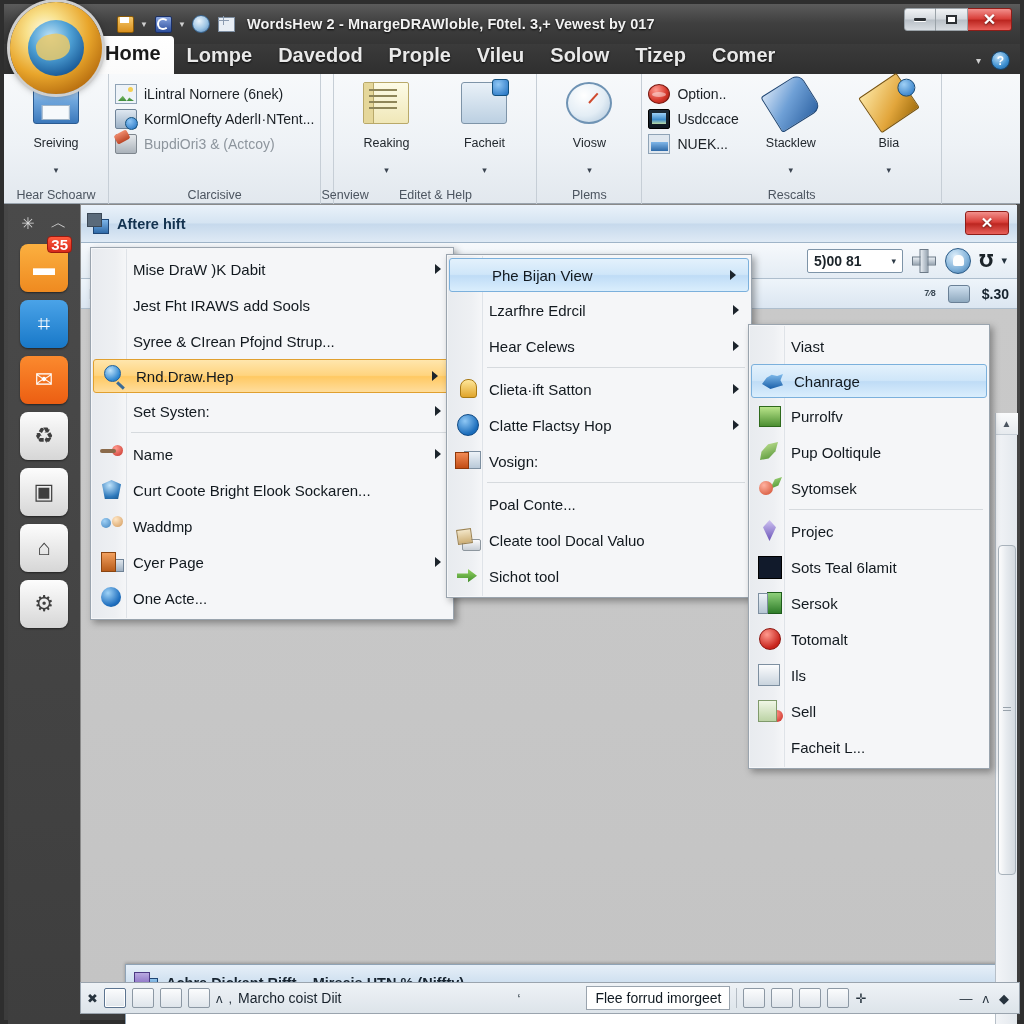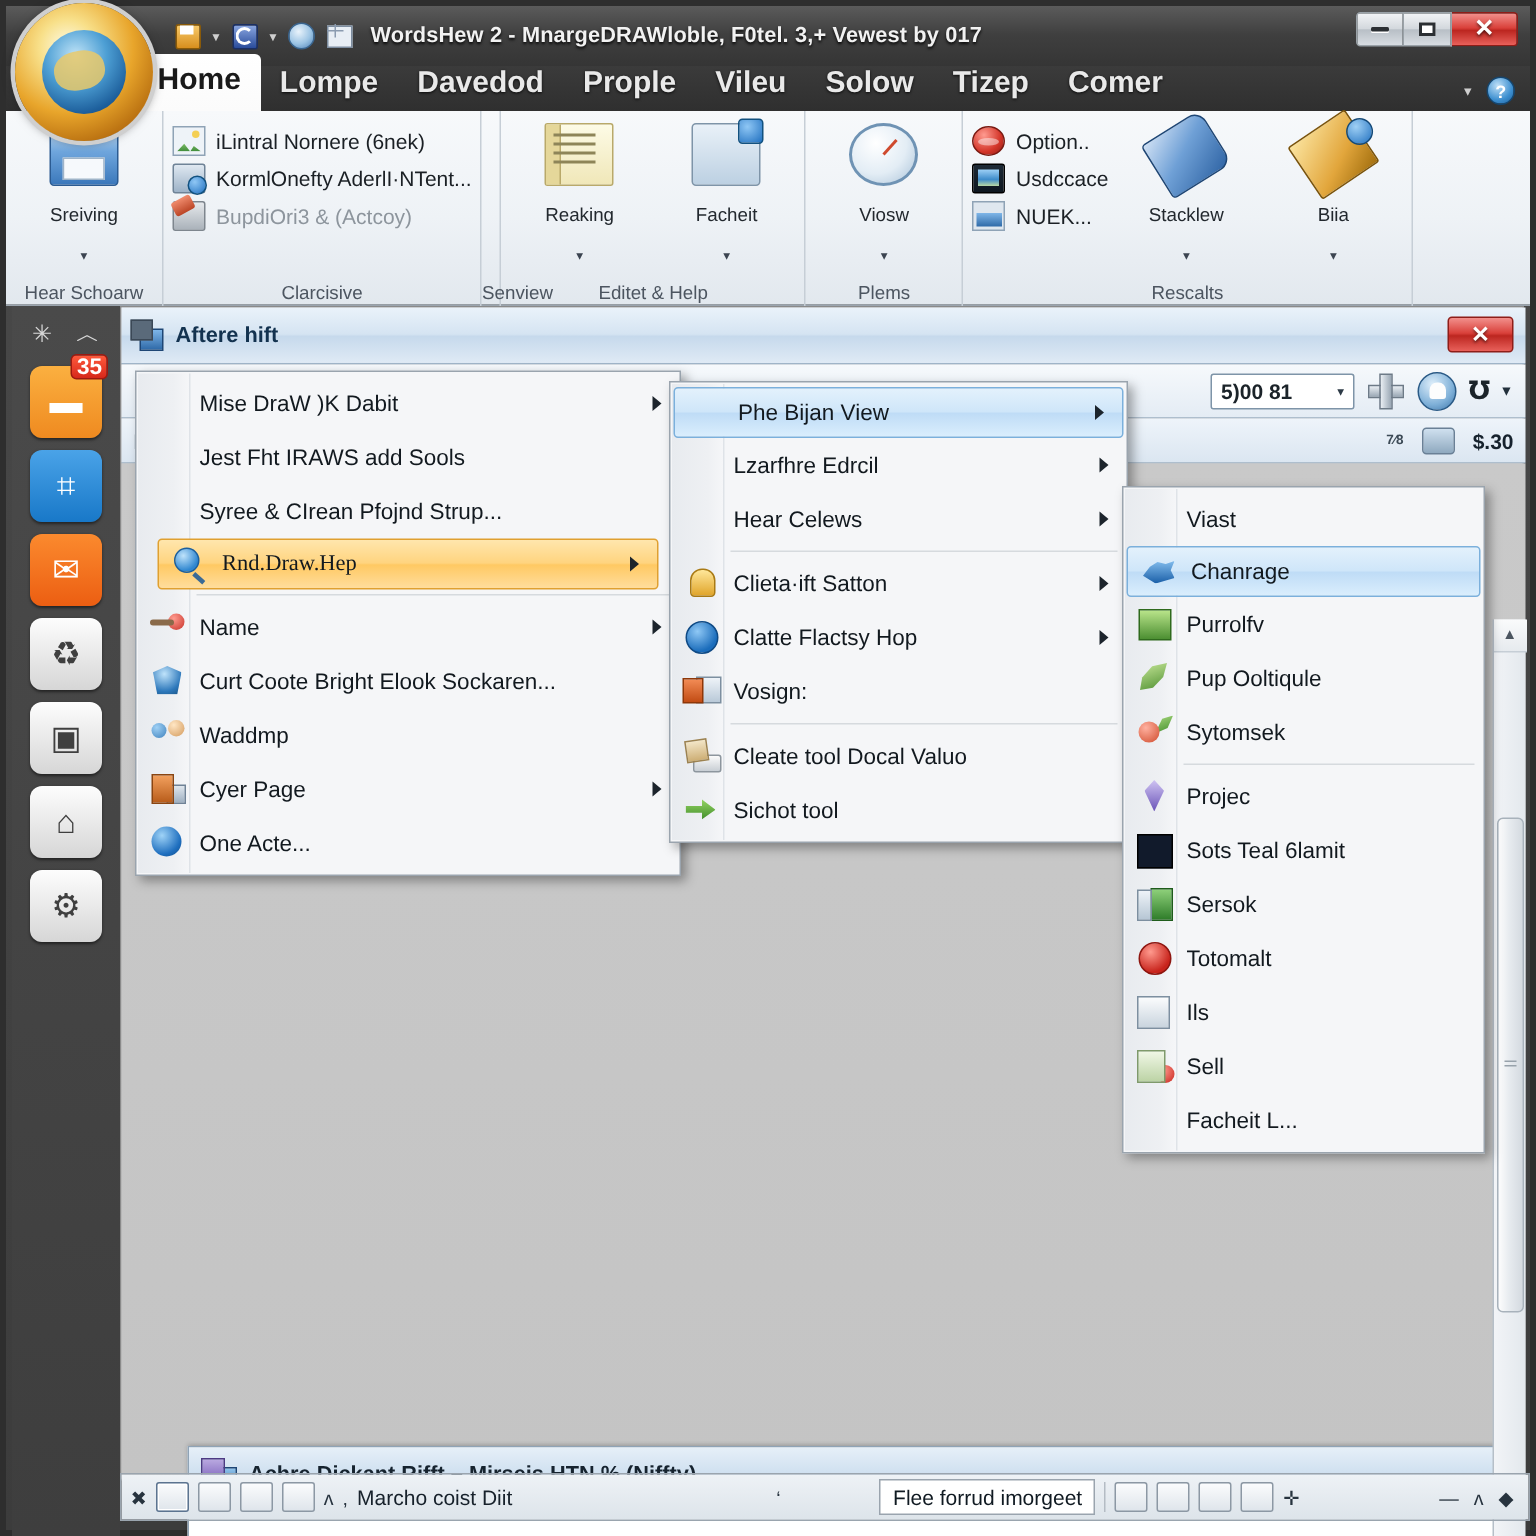--- a/index.html
+++ b/index.html
@@ -555,20 +555,25 @@
       </div>
       <div class="mi">
         <span class="mic "></span>
         <span class="mlabel">Syree &amp; CIrean Pfojnd Strup...</span>
       </div>
       <div class="mi hl-orange">
         <span class="mic mic-search"></span>
         <span class="mlabel">Rnd.Draw.Hep</span>
         <span class="arrow"></span>
       </div>
+      <div class="mi">
+        <span class="mic "></span>
+        <span class="mlabel">Set Systen:</span>
+        <span class="arrow"></span>
+      </div>
       <div class="msep"></div>
       <div class="mi">
         <span class="mic mic-key"></span>
         <span class="mlabel">Name</span>
         <span class="arrow"></span>
       </div>
       <div class="mi">
         <span class="mic mic-shield"></span>
         <span class="mlabel">Curt Coote Bright Elook Sockaren...</span>
       </div>
@@ -612,20 +617,24 @@
       <div class="mi">
         <span class="mic mic-bluecirc"></span>
         <span class="mlabel">Clatte Flactsy Hop</span>
         <span class="arrow"></span>
       </div>
       <div class="mi">
         <span class="mic mic-slides"></span>
         <span class="mlabel">Vosign:</span>
       </div>
       <div class="msep"></div>
+      <div class="mi">
+        <span class="mic "></span>
+        <span class="mlabel">Poal Conte...</span>
+      </div>
       <div class="mi">
         <span class="mic mic-printdoc"></span>
         <span class="mlabel">Cleate tool Docal Valuo</span>
       </div>
       <div class="mi">
         <span class="mic mic-greenarrow"></span>
         <span class="mlabel">Sichot tool</span>
       </div>
     </div>
 
@@ -699,21 +708,21 @@
   #menu3{ left:744px; top:320px; width:242px;}
   .mi{
     position:relative; height:36px; display:flex; align-items:center; padding:0 10px 0 8px; z-index:2;
   }
   .mi .mic{ width:26px; height:26px; flex:none; position:relative; margin-right:8px;}
   .mi .mlabel{ font-size:15px; color:#12191f; white-space:nowrap;}
   .mi .arrow{ position:absolute; right:12px; width:0;height:0;
     border-left:6px solid #1c242c; border-top:5px solid transparent; border-bottom:5px solid transparent;}
   .mi.hl-orange{
     background:linear-gradient(180deg,#ffe6ad 0%,#ffd47f 48%,#ffc963 52%,#ffdd9c 100%);
-    border:1px solid #e0a030; border-radius:3px; margin:0 14px; height:34px;font-family:Liberation Serif, serif;
+    border:1px solid #e0a030; border-radius:3px; margin:0 2px; height:34px;
   }
   .mi.hl-blue{
     background:linear-gradient(180deg,#e3f1fc 0%,#cfe6f9 48%,#bfdcf6 52%,#daeefd 100%);
     border:1px solid #7bb0dc; border-radius:3px; margin:0 2px; height:34px;
   }
   .msep{ height:1px; background:#d6dade; margin:3px 6px 3px 40px; z-index:2; position:relative;}
 
   
   .mic-search::after{content:'';position:absolute;left:2px;top:2px;width:15px;height:15px;border-radius:50%;
     background:radial-gradient(circle at 35% 30%,#bfe3fb,#2e86d0 70%);border:1px solid #1d5f9c;}

